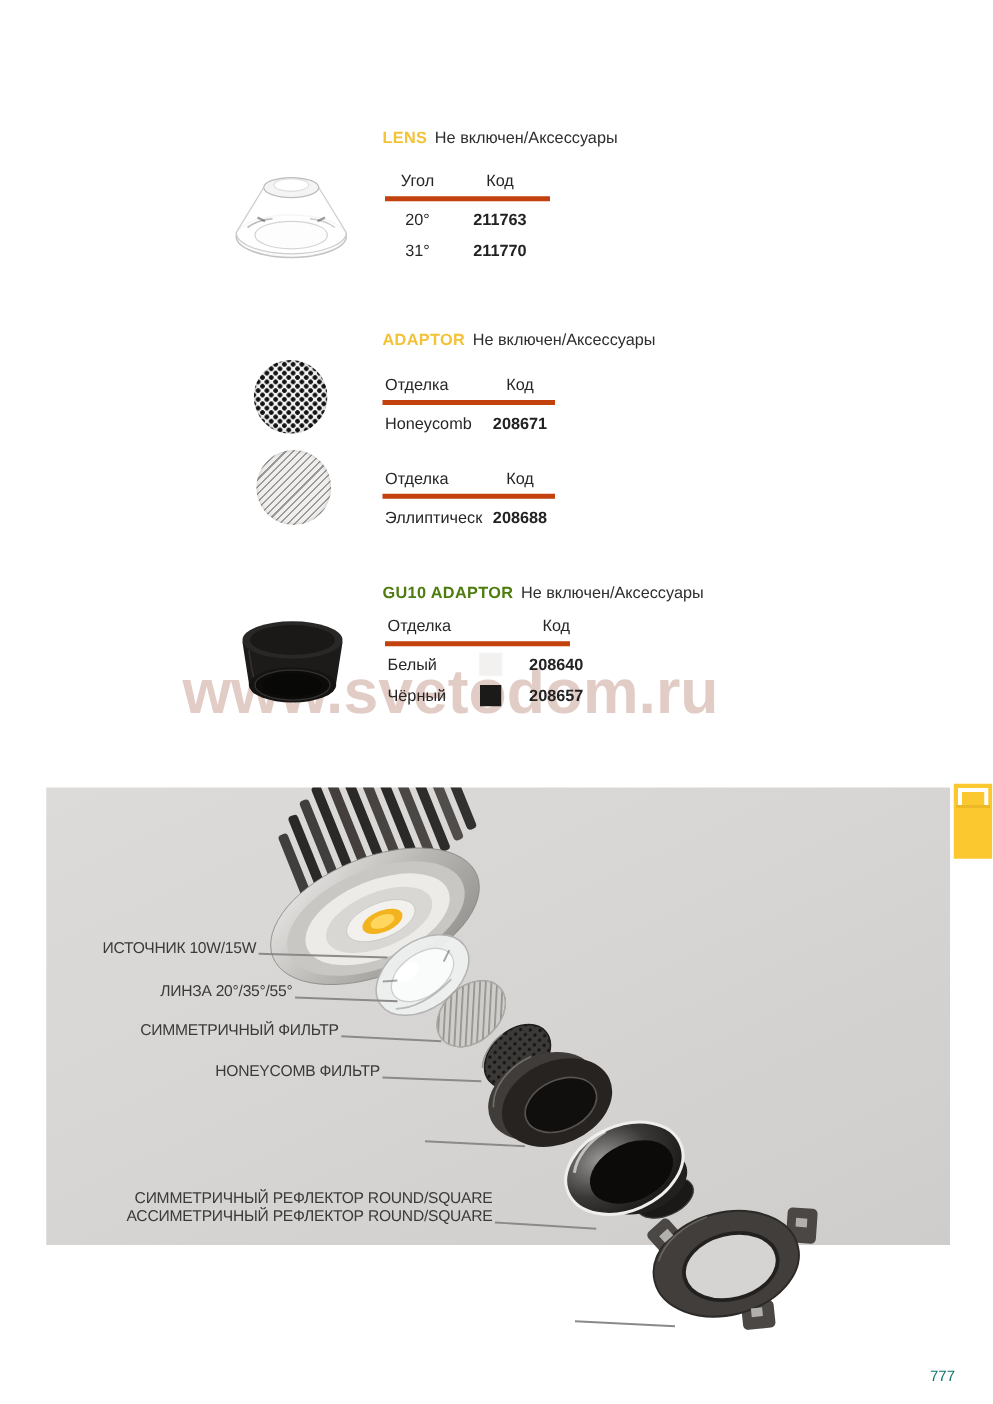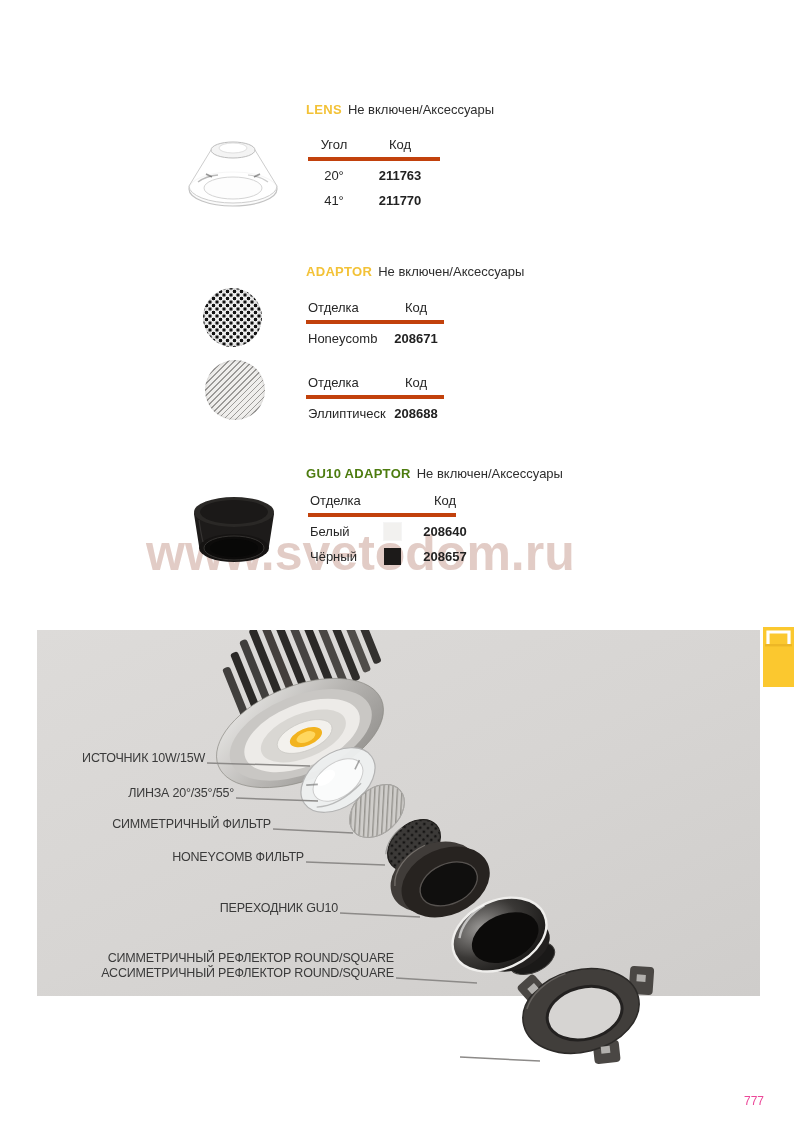--- a/index.html
+++ b/index.html
@@ -54,21 +54,21 @@
     left:37px;top:630px;width:723px;height:366px;z-index:2;
     background:linear-gradient(155deg,#dddbd9 0%,#d7d5d3 50%,#cfcdcb 100%);
   }
   .dlabel{
     position:absolute;font-size:12.5px;color:#3a3a3a;text-align:right;
     white-space:nowrap;z-index:4;letter-spacing:-0.2px;
   }
   
   .tab{left:763px;top:627px;width:31px;height:60px;z-index:5;}
   
-  .pagenum{left:730px;top:1094px;width:34px;text-align:right;font-size:12px;color:#ec4899;z-index:3;}
+  .pagenum{left:730px;top:1094px;width:34px;text-align:right;font-size:12px;color:#0f766e;z-index:3;}
 </style>
 </head>
 <body>
 
 <div id="page">
 
 
   <div class="abs prod" style="left:186px;top:134px;width:94px;height:76px;">
     <svg width="94" height="76" viewBox="0 0 94 76">
       <ellipse cx="47" cy="55" rx="44" ry="17" fill="#fbfbfb" stroke="#c3c3c3" stroke-width="1.2"></ellipse>
@@ -87,21 +87,21 @@
   <div class="abs spec-table" style="left:308px;top:137px;width:132px;">
     <div class="t-head cols-lens">
       <div class="c-center">Угол</div>
       <div class="c-center">Код</div>
     </div>
     <div class="t-row cols-lens">
       <div class="c-center">20°</div>
       <div class="c-center code">211763</div>
     </div>
     <div class="t-row cols-lens">
-      <div class="c-center">41°</div>
+      <div class="c-center">31°</div>
       <div class="c-center code">211770</div>
     </div>
   </div>
 
   <div class="abs prod honeycomb-img" style="left:203px;top:288px;"></div>
   <div class="abs prod elliptic-img" style="left:205px;top:360px;"></div>
   <div class="abs sec-head" style="left:306px;top:264px;">
     <span class="sec-label" style="color: rgb(243, 194, 55);">ADAPTOR</span><span class="sec-note">Не включен/Аксессуары</span>
   </div>
   <div class="abs spec-table" style="left:306px;top:300px;width:138px;">
@@ -264,21 +264,20 @@
         <line x1="303" y1="283" x2="383" y2="287"></line>
         <line x1="359" y1="348" x2="440" y2="353"></line>
         <line x1="423" y1="427" x2="503" y2="431"></line>
       </g>
     </svg>
 
     <div class="dlabel" style="left:0;width:168px;top:121px;">ИСТОЧНИК 10W/15W</div>
     <div class="dlabel" style="left:0;width:197px;top:156px;">ЛИНЗА 20°/35°/55°</div>
     <div class="dlabel" style="left:0;width:234px;top:187px;">СИММЕТРИЧНЫЙ ФИЛЬТР</div>
     <div class="dlabel" style="left:0;width:267px;top:220px;">HONEYCOMB ФИЛЬТР</div>
-    <div class="dlabel" style="left:0;width:301px;top:271px;">ПЕРЕХОДНИК GU10</div>
     <div class="dlabel" style="left:0;width:357px;top:321px;">СИММЕТРИЧНЫЙ РЕФЛЕКТОР ROUND/SQUARE</div>
     <div class="dlabel" style="left:0;width:357px;top:336px;">АССИМЕТРИЧНЫЙ РЕФЛЕКТОР ROUND/SQUARE</div>
   </div>
 
   <div class="abs tab" style="background-color: rgb(251, 200, 47);">
     <svg width="31" height="60" viewBox="0 0 31 60">
       <path d="M5,17 L5,5 L26,5 L26,17" fill="none" stroke="#ffffff" stroke-width="3.2"></path>
       <rect x="2" y="17" width="27" height="2.4" fill="#e5ae22" opacity="0.65"></rect>
     </svg>
   </div>

